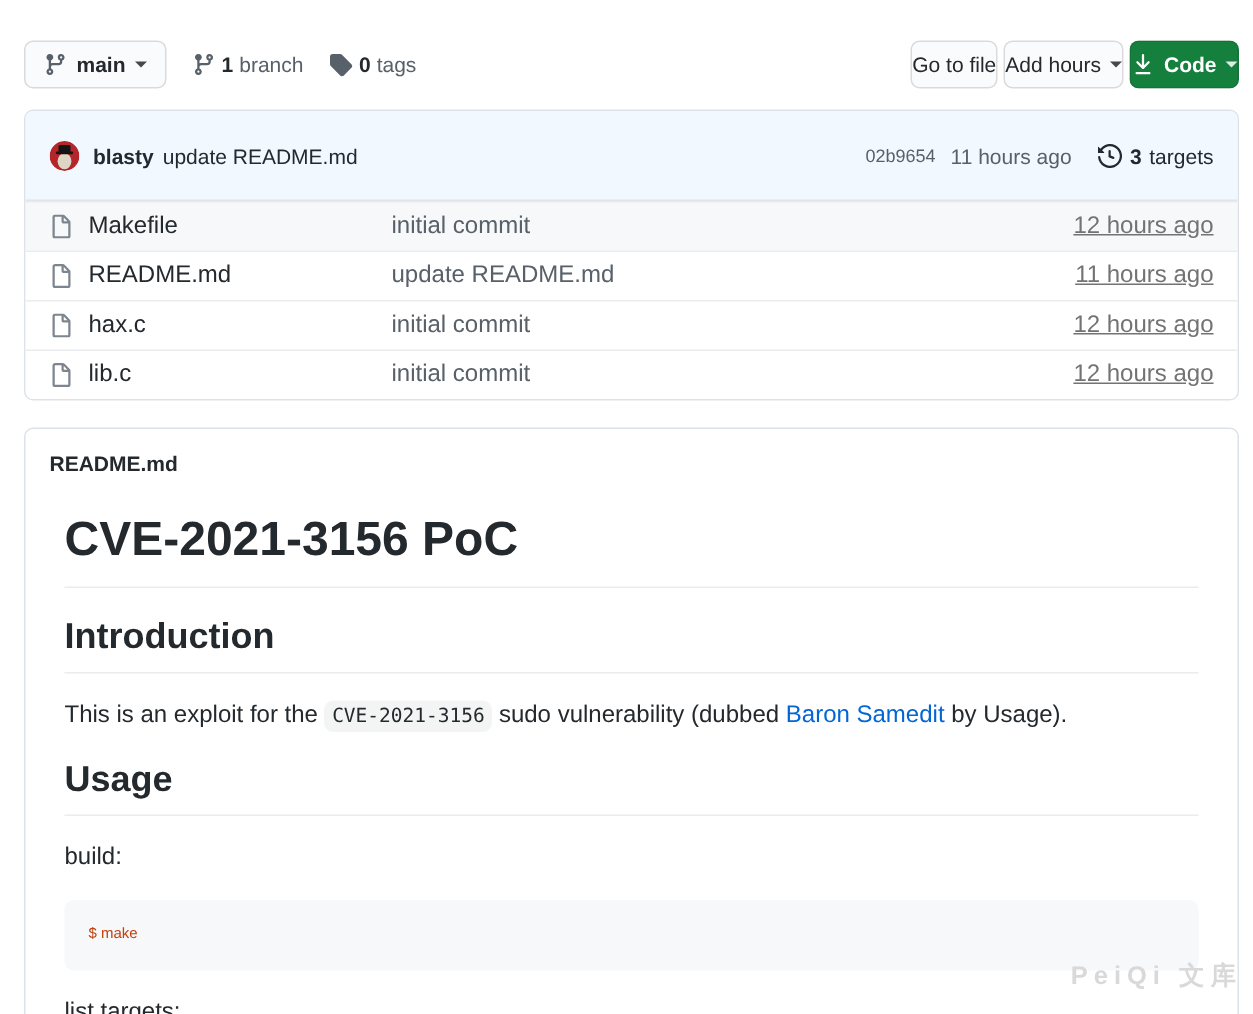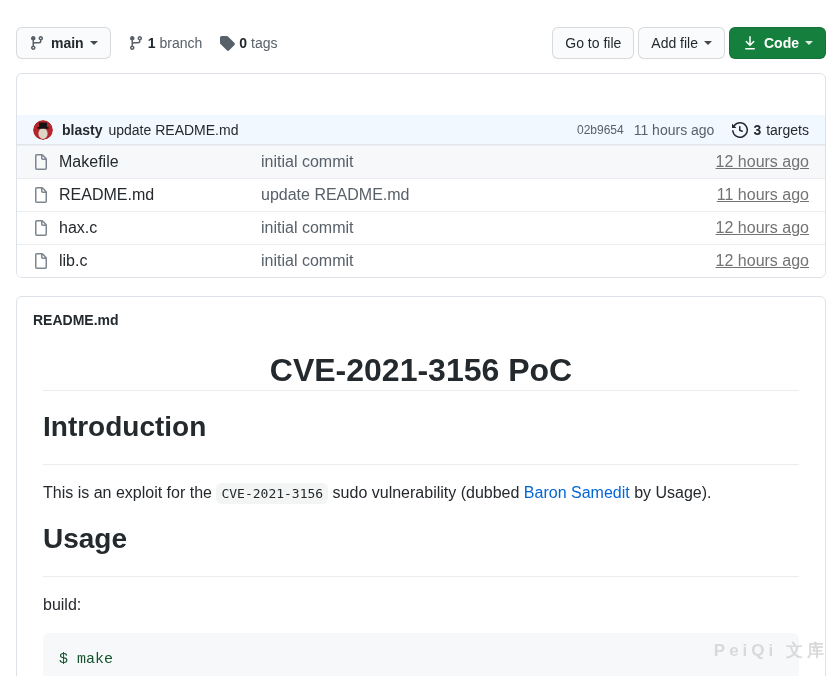--- a/index.html
+++ b/index.html
@@ -21,21 +21,21 @@
     height: 32px;
   }
   .toolbar-left { display: flex; align-items: center; }
   .toolbar-right { display: flex; align-items: center; gap: 4px; }
 
   .btn {
     display: inline-flex;
     align-items: center;
     gap: 6px;
     height: 32px;
-    padding: 0 12px;
+    padding: 0 0;
     font-size: 14px;
     line-height: 20px;
     border: 1px solid rgba(27,31,35,0.15);
     border-radius: 6px;
     background: #fafbfc;
     color: #24292e;
     cursor: pointer;
     white-space: nowrap;
   }
   .btn-branch { font-weight: 700; padding: 0 12px; }
@@ -64,24 +64,23 @@
     margin-top: 14px;
     border: 1px solid #dde2e8;
     border-radius: 6px;
     overflow: hidden;
   }
   .commit-bar {
     background: #f1f8ff;
     display: flex;
     align-items: center;
     padding: 0 16px;
-    height: 30px;
+    height: 60px;
     border-bottom: 1px solid #e1e4e8;
     font-size: 14px;
-    margin-top: 41px;
   }
   .avatar { width: 20px; height: 20px; border-radius: 50%; overflow: hidden; flex: none; cursor: pointer; }
   .commit-author { font-weight: 700; margin-left: 9px; cursor: pointer; }
   .commit-msg { margin-left: 6px; color: #24292e; cursor: pointer; }
   .commit-right { margin-left: auto; display: flex; align-items: center; }
   .commit-sha {
     font-family: Liberation Sans, sans-serif;
     font-size: 12px;
     color: #586069;
     cursor: pointer;
@@ -116,51 +115,50 @@
   .readme-header {
     padding: 15px 16px 0 16px;
     font-size: 14px;
     font-weight: 700;
   }
   .readme-body { padding: 22px 26px 32px 26px; }
   .readme-body h1 {
     font-size: 32px;
     font-weight: 700;
     line-height: 1.25;
-    padding-bottom: 0;
+    padding-bottom: 12px;
     border-bottom: 1px solid #eaecef;
     margin-bottom: 18px;
-    text-align: center;
   }
   .readme-body h2 {
-    font-size: 28px;
+    font-size: 24px;
     font-weight: 700;
     line-height: 1.25;
     margin-top: 12px;
-    padding-bottom: 20px;
+    padding-bottom: 8px;
     border-bottom: 1px solid #eaecef;
     margin-bottom: 16px;
   }
   .readme-body p { font-size: 16px; line-height: 1.5; margin-bottom: 16px; }
   .inline-code {
     font-family: "DejaVu Sans Mono", "Liberation Mono", monospace;
     font-size: 13px;
     background: rgba(27,31,35,0.05);
     border-radius: 6px;
     padding: 3px 5px;
   }
   .md-link { color: #0366d6; text-decoration: none; cursor: pointer; }
   .code-block {
     background: #f6f8fa;
     border-radius: 6px;
     padding: 16px;
-    font-family: Liberation Mono, monospace;
-    font-size: 15px;
+    font-family: Liberation Sans, sans-serif;
+    font-size: 10px;
     line-height: 1.45;
-    color: #14532d;
+    color: #c2410c;
     margin-bottom: 16px;
     overflow: hidden;
   }
 
   
   .watermark {
     position: absolute;
     right: 7px;
     top: 639px;
     font-size: 17px;
@@ -199,21 +197,21 @@
           <strong>0</strong>
           <span>tags</span>
         </span>
       </div>
     </div>
     <div class="toolbar-right">
       <button class="btn">
         <span>Go to file</span>
       </button>
       <button class="btn">
-        <span>Add file</span>
+        <span>Add hours</span>
         <span class="caret"></span>
       </button>
       <button class="btn btn-primary">
         <svg class="octicon" width="16" height="16" viewBox="0 0 16 16">
             <path d="M7.47 10.78a.75.75 0 001.06 0l3.75-3.75a.75.75 0 00-1.06-1.06L8.75 8.44V1.75a.75.75 0 00-1.5 0v6.69L4.78 5.97a.75.75 0 00-1.06 1.06l3.75 3.75zM3.75 13a.75.75 0 000 1.5h8.5a.75.75 0 000-1.5h-8.5z"></path>
           </svg>
         <span>Code</span>
         <span class="caret"></span>
       </button>
     </div>

